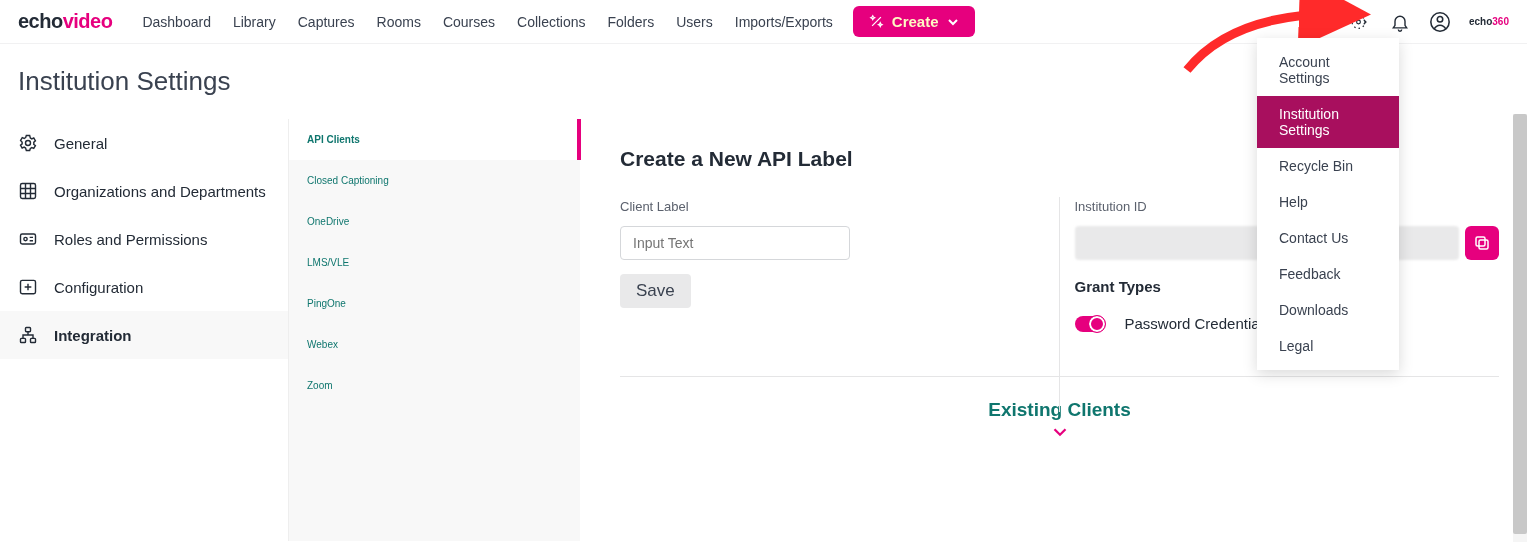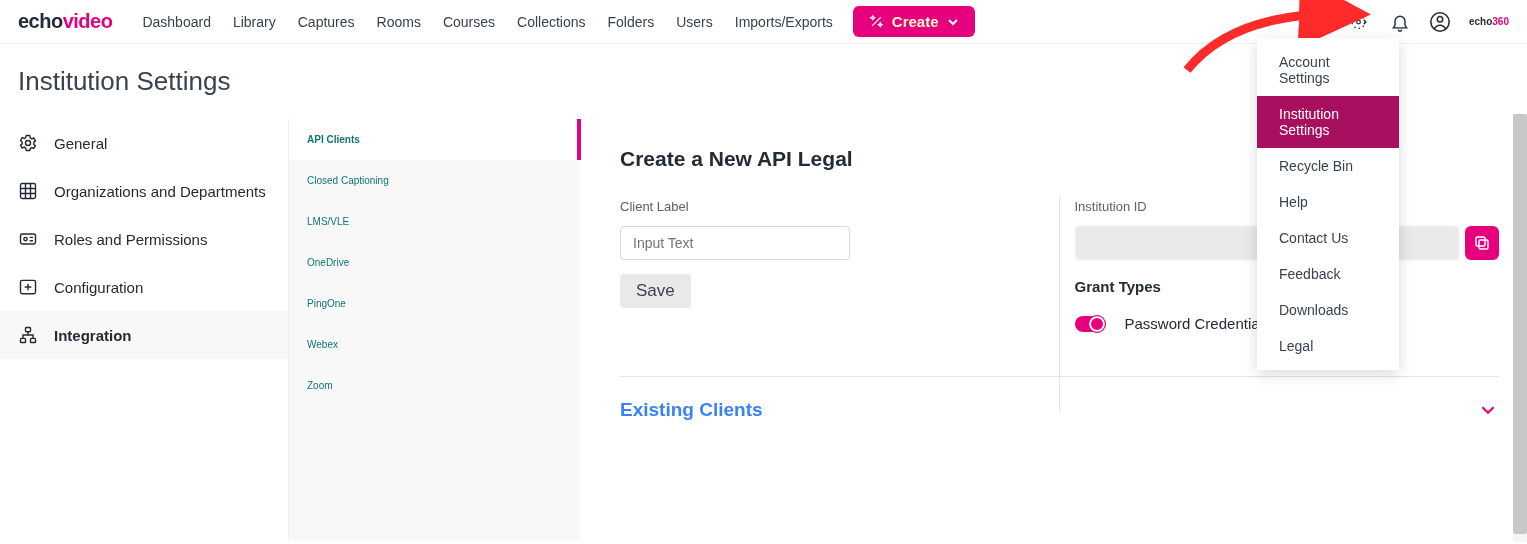--- a/index.html
+++ b/index.html
@@ -65,21 +65,21 @@
   .inst-blur { flex:1; height: 34px; background: #e9e9ea; border-radius: 4px; filter: blur(1px); }
   .copy-btn { width: 34px; height: 34px; background: #e6007e; border: none; border-radius: 6px; display:flex; align-items:center; justify-content:center; cursor:pointer; }
   .save-btn { margin-top: 14px; padding: 7px 16px; background: #e9e9ea; border: none; border-radius: 4px; font-size: 17px; color: #3a4250; cursor:pointer; }
   .grant { font-size: 15px; font-weight: 600; margin-top: 18px; margin-bottom: 20px; }
   .toggle-row { display:flex; align-items:center; gap:20px; }
   .toggle { width: 30px; height: 16px; background: #e6007e; border-radius: 10px; position: relative; cursor:pointer; }
   .toggle::after { content:''; width:16px; height:16px; border-radius:50%; background:#e6007e; border:1px solid #e6007e; position:absolute; right:-1px; top:-1px; box-shadow: inset 0 0 0 2px #fff; }
   .toggle-row span { font-size: 15px; color:#232b36; }
   .toggles { display:flex; gap: 80px; }
   hr.sep { border:none; border-top:1px solid #e5e5e6; margin: 44px 0 22px 0; }
-  .existing { display:flex; align-items:flex-start; justify-content: space-between; font-size: 19px; font-weight:600; color:#3b82f6; }
+  .existing { display:flex; align-items:center; justify-content: space-between; font-size: 19px; font-weight:600; color:#0f766e;flex-direction:column; }
   .existing .chev { color:#e6007e; cursor:pointer; }
 </style>
 </head>
 <body>
 
 <div class="header">
   <div class="logo">
     <span>echo</span><span class="pink">video</span>
   </div>
   <div class="nav">
@@ -205,29 +205,29 @@
             <path d="M12 8v4M12 12H6v4M12 12h6v4"></path>
           </svg>
         </span>
       <span>Integration</span>
     </div>
   </div>
 
   <div class="col2">
     <div class="s2-item active">API Clients</div>
     <div class="s2-item">Closed Captioning</div>
+    <div class="s2-item">OneDrive</div>
     <div class="s2-item">LMS/VLE</div>
-    <div class="s2-item">OneDrive</div>
     <div class="s2-item">PingOne</div>
     <div class="s2-item">Webex</div>
     <div class="s2-item">Zoom</div>
   </div>
 
   <div class="col3">
-    <div class="section-title">Create a New API Legal</div>
+    <div class="section-title">Create a New API Label</div>
     <div class="form-row">
       <div class="form-col">
         <label class="lbl">Client Label</label>
         <input class="input-text" placeholder="Input Text" style="">
         <div><button class="save-btn">Save</button></div>
       </div>
       <div class="form-col">
         <div class="vline"></div>
         <label class="lbl">Institution ID</label>
         <div class="inst-row">

